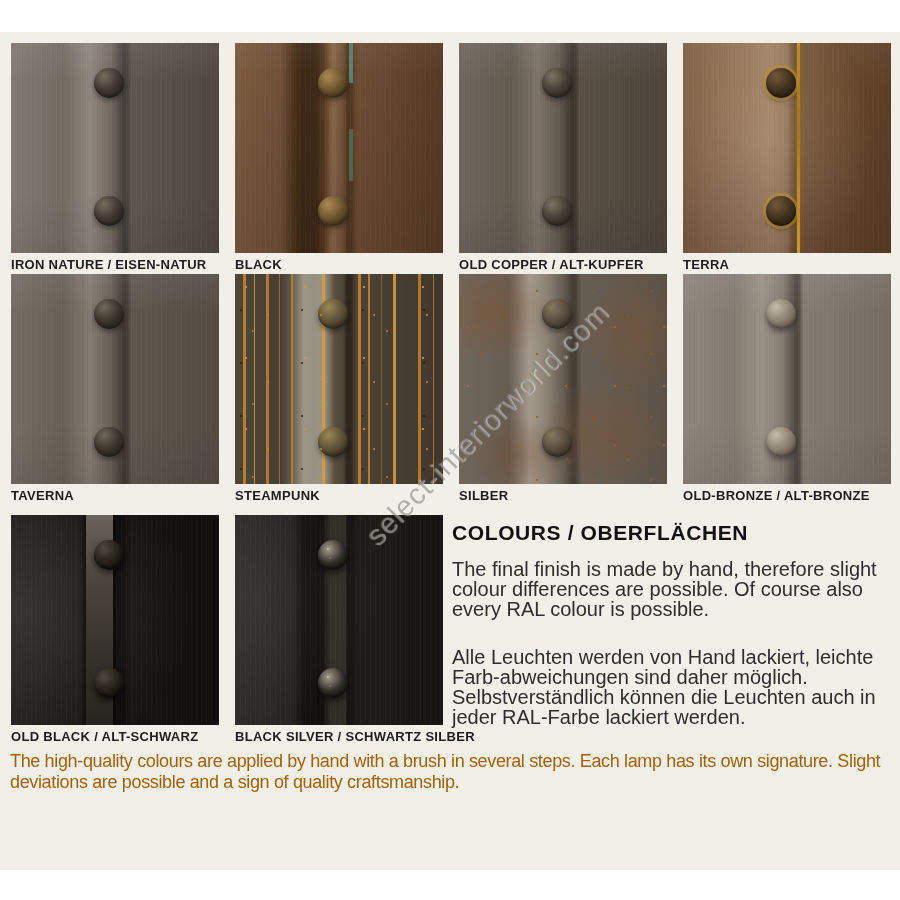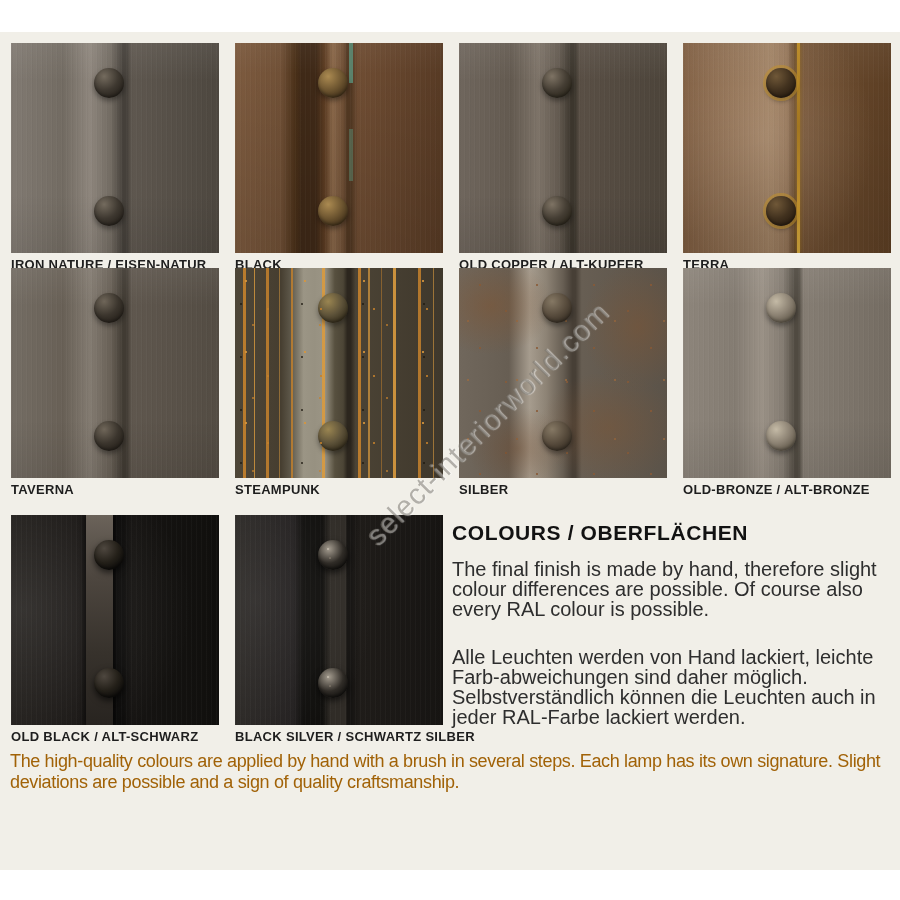--- a/index.html
+++ b/index.html
@@ -3,21 +3,21 @@
 <meta charset="utf-8">
 <style>
   html,body{margin:0;padding:0}
   body{width:900px;height:900px;position:relative;overflow:hidden;background:#ffffff;
        font-family:"Liberation Sans","DejaVu Sans",sans-serif;}
   .sheet{position:absolute;left:0;top:32px;width:900px;height:838px;background:#f1efe8}
 
   
   .tile{position:absolute;width:208px;margin:0}
   .c1{left:11px}.c2{left:235px}.c3{left:459px}.c4{left:683px}
-  .row1{top:43px}.row2{top:268px}.row3{top:515px}
+  .row1{top:43px}.row2{top:274px}.row3{top:515px}
 
   .photo{position:relative;width:208px;height:210px;overflow:hidden;
     background:
       linear-gradient(180deg, rgba(255,255,255,.06), rgba(255,255,255,0) 18%, rgba(0,0,0,0) 72%, rgba(0,0,0,.08)),
       linear-gradient(90deg, var(--l1) 0%, var(--l2) 25%, var(--hi) 38%, var(--l2) 48%,
                       var(--seam) 54% 55.6%, var(--r1) 58%, var(--r2) 100%);}
   .photo::before{content:"";position:absolute;inset:0;
     background:repeating-linear-gradient(90deg, rgba(255,255,255,.028) 0 1px,
       rgba(0,0,0,.022) 1px 2px, rgba(0,0,0,0) 2px 5px);}
   .caption{margin-top:4px;text-align:left;font-weight:bold;font-size:13px;

